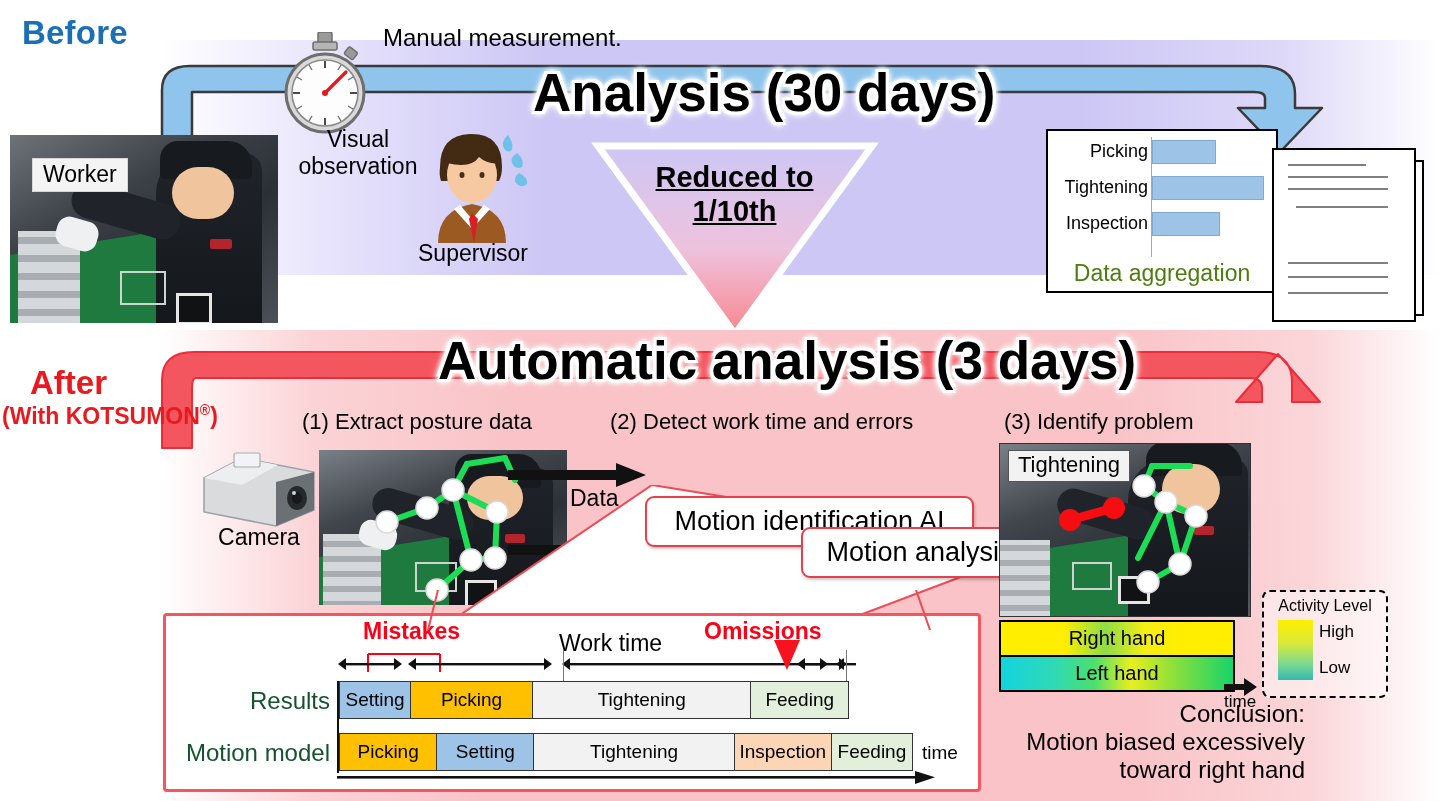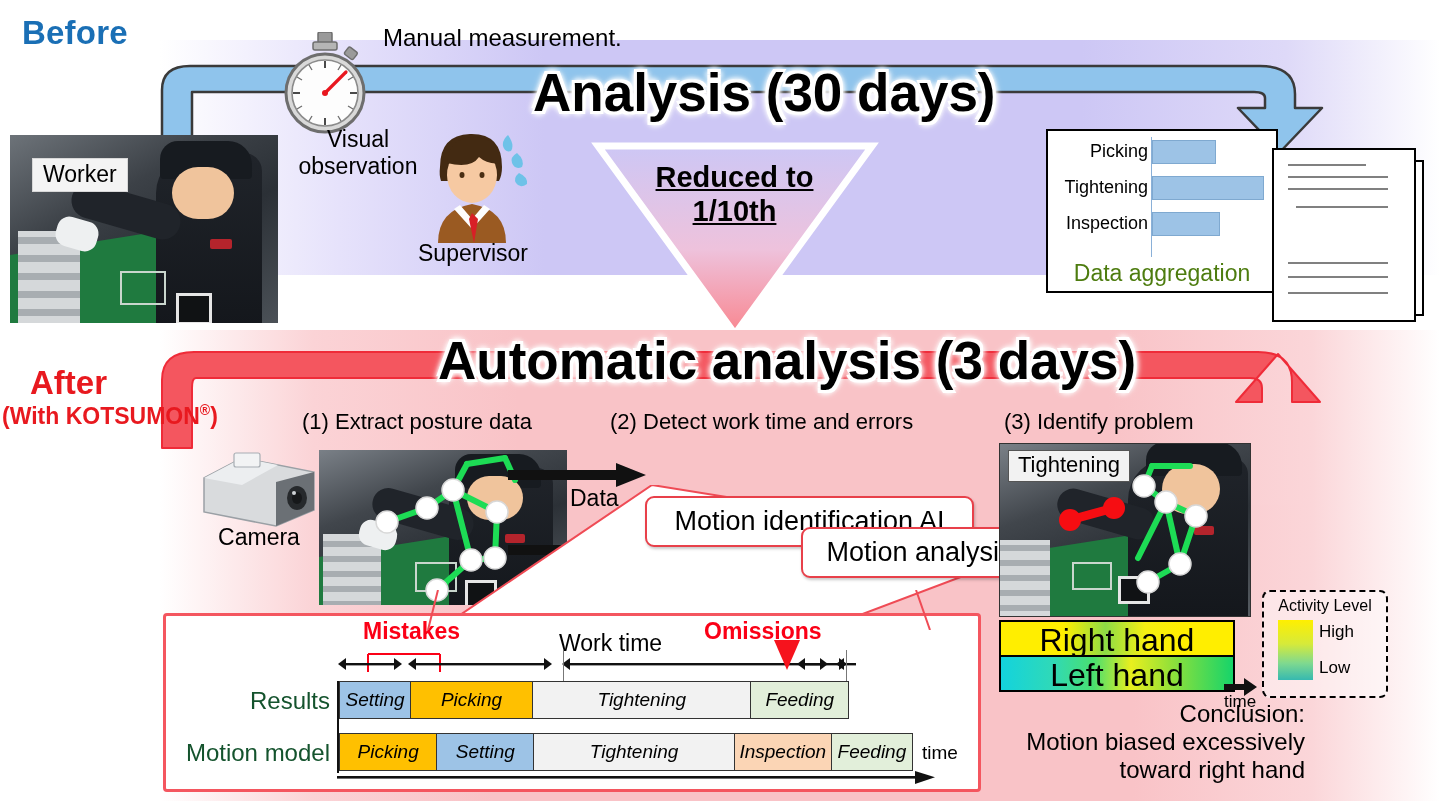--- a/index.html
+++ b/index.html
@@ -144,22 +144,22 @@
   #ai-box1{left:645px;top:455px;width:325px;height:47px;margin-top:41px;}
   #ai-box2{left:801px;top:527px;width:233px;height:47px;}
 
   
   #funnel{left:430px;top:485px;width:610px;height:130px;}
 
   
   #hand-wrap{left:999px;top:620px;width:236px;}
   .hand-bar{
     height:33px;border:2px solid #000;position:relative;
-    display:flex;align-items:flex-start;justify-content:center;
-    font-size:32px;color:#000;
+    display:flex;align-items:center;justify-content:center;
+    font-size:20px;color:#000;
   }
   #right-hand{background:linear-gradient(to right,#ffee00 0%,#ffee00 27%,#8ddc46 45%,#f5ef13 62%,#ffee00 78%,#ffee00 100%);}
   #left-hand{border-top:0;background:linear-gradient(to right,#13d3dd 0%,#2fd9b8 22%,#4adf6f 40%,#e9ef1e 56%,#8fe03a 74%,#16d46a 100%);}
   #time-arrow-hand{left:1224px;top:676px;width:34px;height:22px;}
   #time-lbl-hand{left:1224px;top:692px;font-size:17px;color:#000;}
 
   
   #legend-box{
     left:1262px;top:590px;width:122px;height:104px;
     border:2px dashed #000;border-radius:8px;background:rgba(255,255,255,.45);
@@ -188,21 +188,21 @@
   #tl-measures{left:330px;top:650px;width:530px;height:34px;}
   #tl-omission-tri{left:772px;top:640px;width:30px;height:30px;}
 
   .tl-rowlabel{position:absolute;font-size:24px;color:#14532d;text-align:right;}
   #lbl-results{left:160px;top:687px;width:170px;}
   #lbl-model{left:140px;top:739px;width:190px;}
 
   .tl-track{position:absolute;display:flex;height:36px;border:1px solid #333;}
   .tl-seg{
     display:flex;align-items:center;justify-content:center;
-    border-right:1px solid #333;font-size:19px;color:#000;box-sizing:border-box;overflow:hidden;white-space:nowrap;font-style:italic;
+    border-right:1px solid #333;font-size:19px;color:#000;box-sizing:border-box;overflow:hidden;white-space:nowrap;
   }
   .tl-seg:last-child{border-right:0;}
   #track-results{left:339px;top:681px;width:508px;}
   #track-model{left:339px;top:733px;width:572px;}
 
   #tl-axis{left:337px;top:681px;width:2px;height:92px;background:#111;}
   #tl-axis-bottom{left:337px;top:771px;width:600px;height:14px;}
   #tl-time-lbl{left:922px;top:742px;font-size:19px;color:#000;}
   #tl-vtick1{left:563px;top:650px;width:1px;height:32px;background:#777;}
   #tl-vtick2{left:846px;top:650px;width:1px;height:32px;background:#777;}

